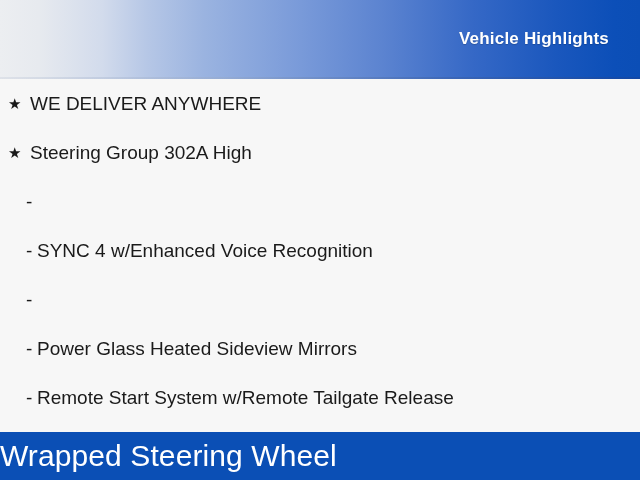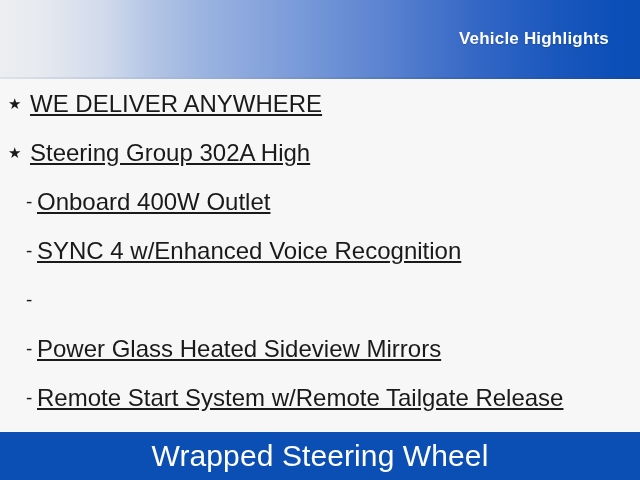--- a/index.html
+++ b/index.html
@@ -105,34 +105,32 @@
   }
   .bullet-dash {
     flex: 0 0 auto;
     width: 11px;
     color: #1a1a1a;
     font-size: 19px;
     line-height: 1;
   }
   .feature-text {
     color: #1a1a1a;
-    font-size: 24px;
+    font-size: 19px;
     line-height: 22px;
     white-space: nowrap;
-    text-decoration: underline;
   }
 
   
   .footer {
     flex: 0 0 48px;
     height: 48px;
     background: #0b4fb5;
     display: flex;
     align-items: center;
-    justify-content: center;
   }
   .footer-caption {
     color: #ffffff;
     font-size: 30px;
     font-weight: normal;
     line-height: 34px;
     white-space: nowrap;
     letter-spacing: 0.1px;
   }
 </style>
@@ -151,21 +149,20 @@
         <li class="feature-row level-top">
           <span class="bullet-star">★</span>
           <span class="feature-text">WE DELIVER ANYWHERE</span>
         </li>
         <li class="feature-row level-top">
           <span class="bullet-star">★</span>
           <span class="feature-text">Steering Group 302A High</span>
         </li>
         <li class="feature-row level-sub">
           <span class="bullet-dash">-</span>
-          <span class="feature-text">Onboard 400W Outlet</span>
         </li>
         <li class="feature-row level-sub">
           <span class="bullet-dash">-</span>
           <span class="feature-text">SYNC 4 w/Enhanced Voice Recognition</span>
         </li>
         <li class="feature-row level-sub">
           <span class="bullet-dash">-</span>
         </li>
         <li class="feature-row level-sub">
           <span class="bullet-dash">-</span>

